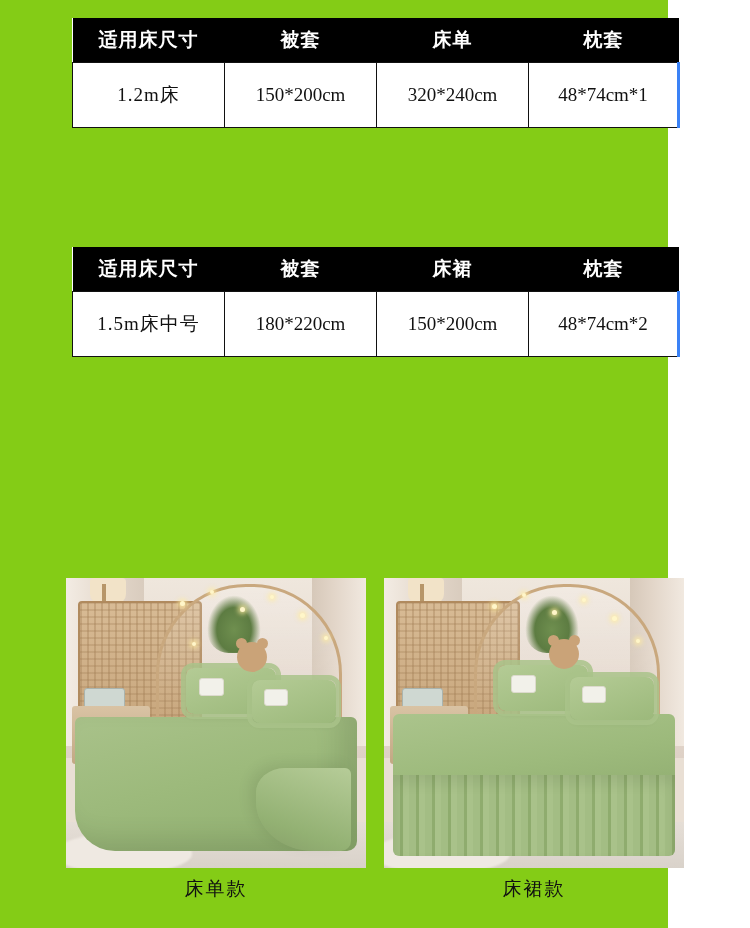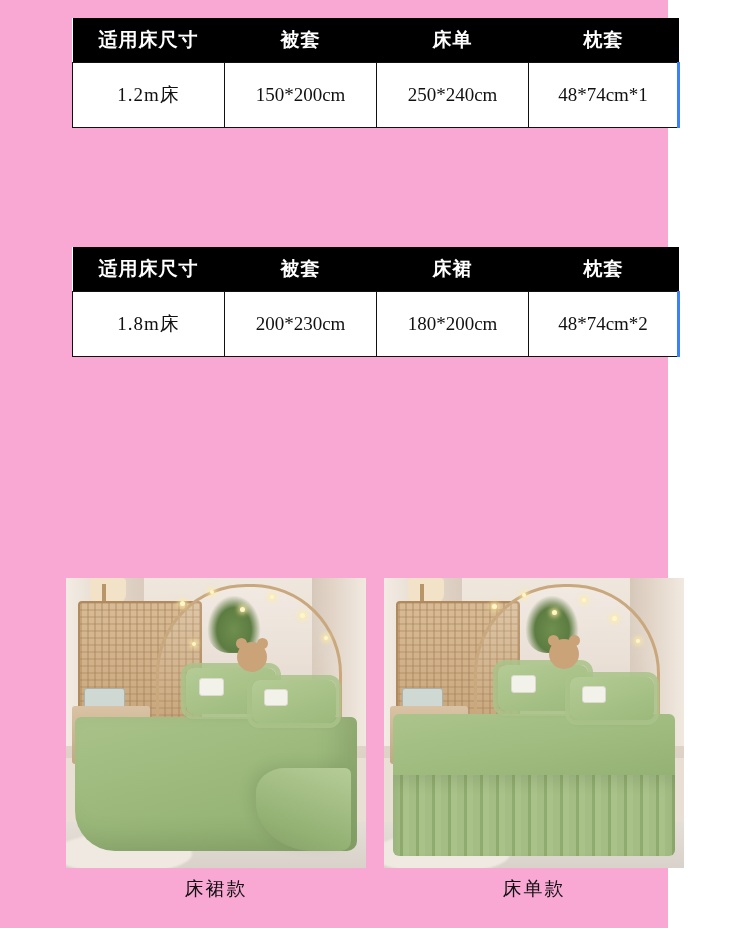--- a/index.html
+++ b/index.html
@@ -11,21 +11,21 @@
     width: 750px;
     height: 928px;
     font-family: "Liberation Serif", "DejaVu Serif", serif;
     color: #111111;
     overflow: hidden;
   }
   .page {
     position: relative;
     width: 668px;
     height: 928px;
-    background: #f9a8d4;
+    background: #84cc16;
   }
 
   
   .spec-table {
     position: absolute;
     border-collapse: collapse;
     table-layout: fixed;
     background: #ffffff;
   }
   .spec-table.t1 { left: 72px; top: 18px; width: 606px; }
@@ -241,21 +241,21 @@
         <th>适用床尺寸</th>
         <th>被套</th>
         <th>床单</th>
         <th>枕套</th>
       </tr>
     </thead>
     <tbody>
       <tr>
         <td class="cn">1.2m床</td>
         <td>150*200cm</td>
-        <td>250*240cm</td>
+        <td>320*240cm</td>
         <td>48*74cm*1</td>
       </tr>
     </tbody>
   </table>
 
   <table class="spec-table t2">
     <colgroup>
       <col class="col-a">
         <col class="col-b">
         <col class="col-c">
@@ -264,23 +264,23 @@
     <thead>
       <tr>
         <th>适用床尺寸</th>
         <th>被套</th>
         <th>床裙</th>
         <th>枕套</th>
       </tr>
     </thead>
     <tbody>
       <tr>
-        <td class="cn">1.8m床</td>
-        <td>200*230cm</td>
-        <td>180*200cm</td>
+        <td class="cn">1.5m床中号</td>
+        <td>180*220cm</td>
+        <td>150*200cm</td>
         <td>48*74cm*2</td>
       </tr>
     </tbody>
   </table>
 
   <div class="photos">
 
     <div class="photo-card">
       <div class="scene">
         <div class="wall"></div>
@@ -345,17 +345,17 @@
           <div class="ruffle"></div>
           <div class="tag"></div>
         </div>
         <div class="bear" style="left:55%;top:21%;"></div>
       </div>
     </div>
 
   </div>
 
   <div class="caption-row">
+    <div class="caption">床单款</div>
     <div class="caption">床裙款</div>
-    <div class="caption">床单款</div>
   </div>
 
 </div>
 
 </body></html>

